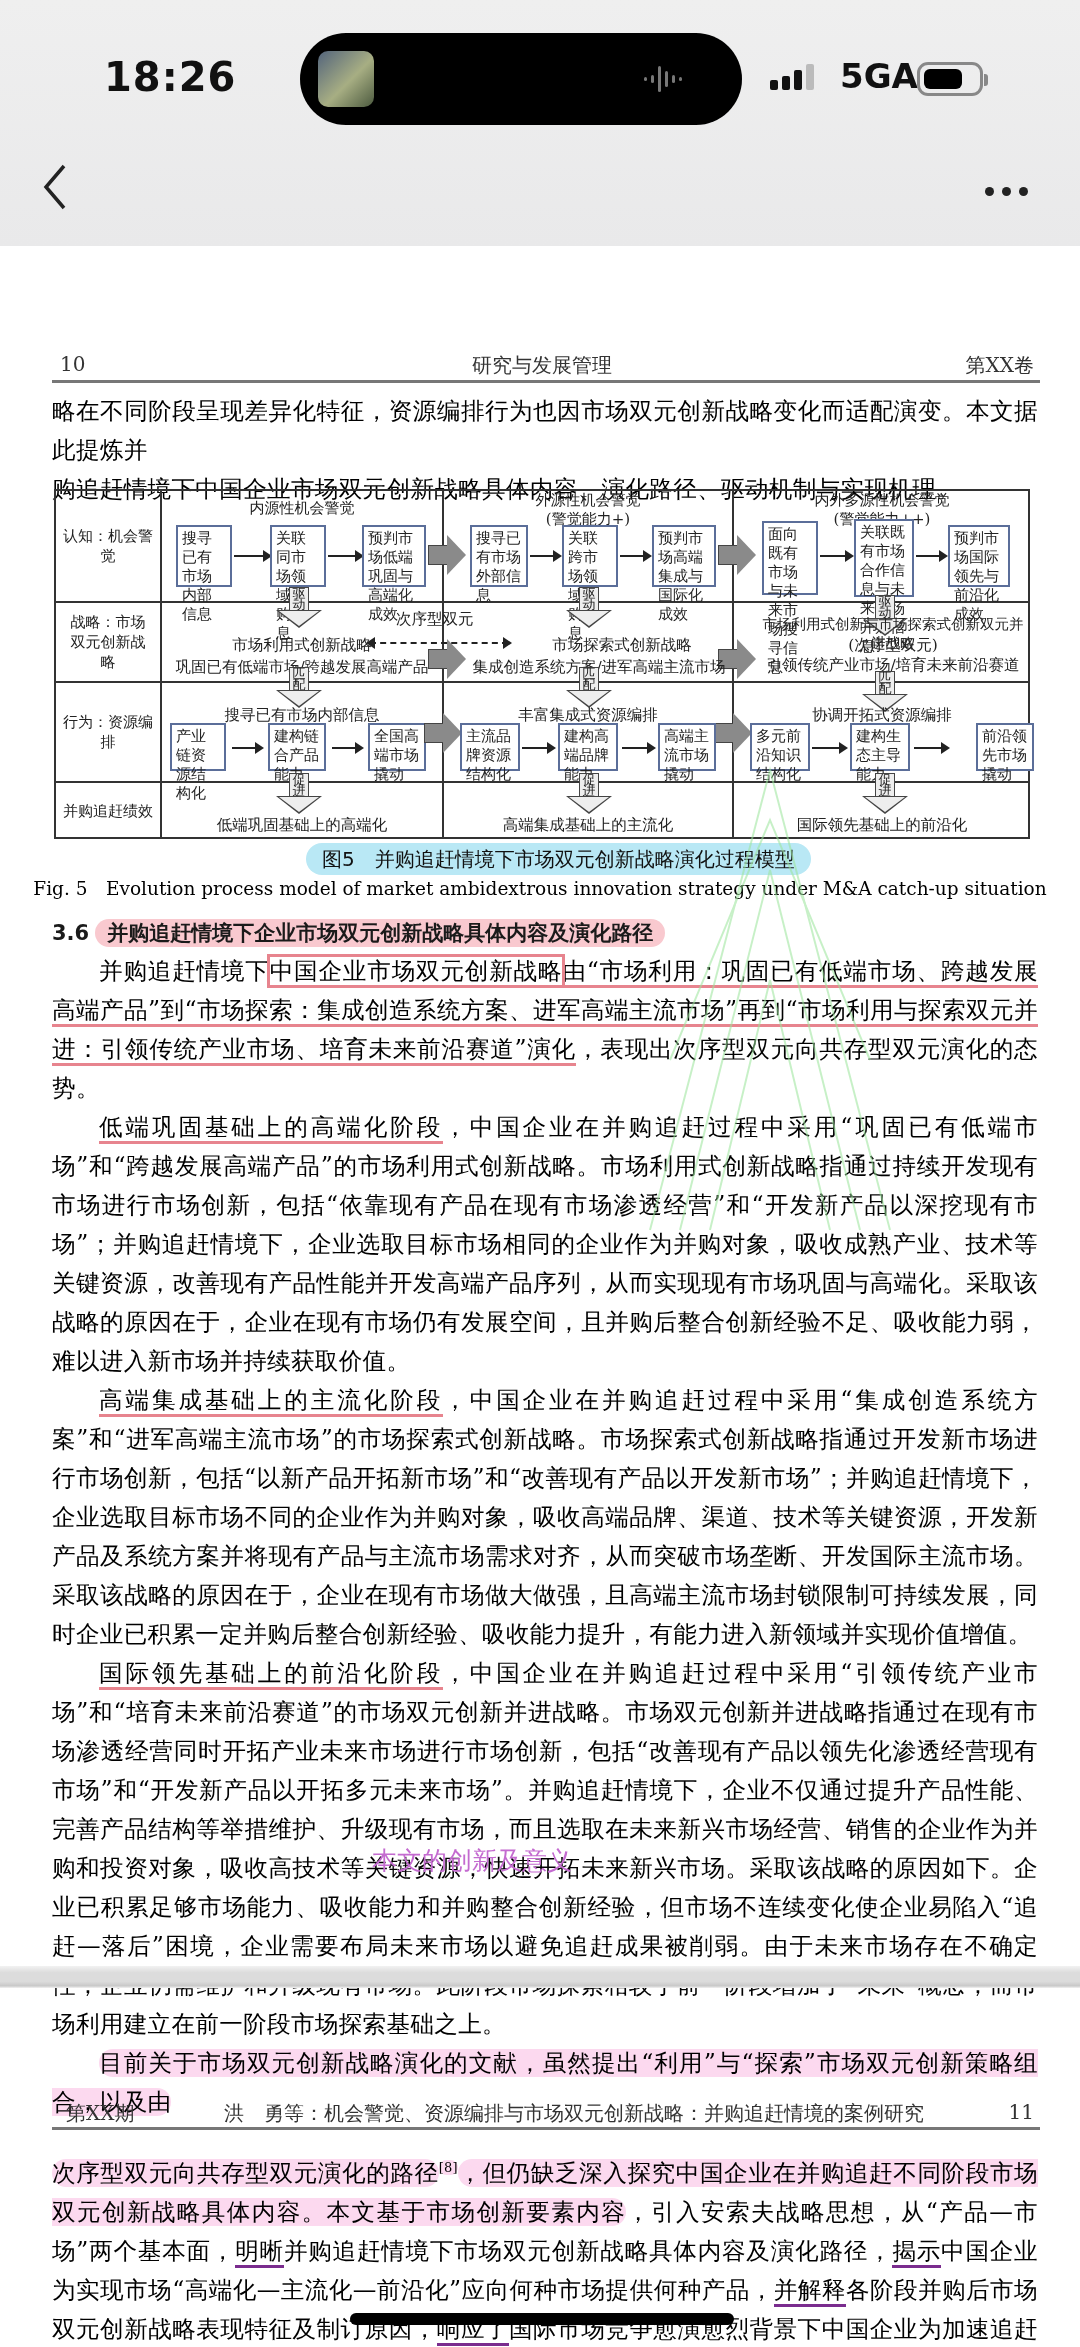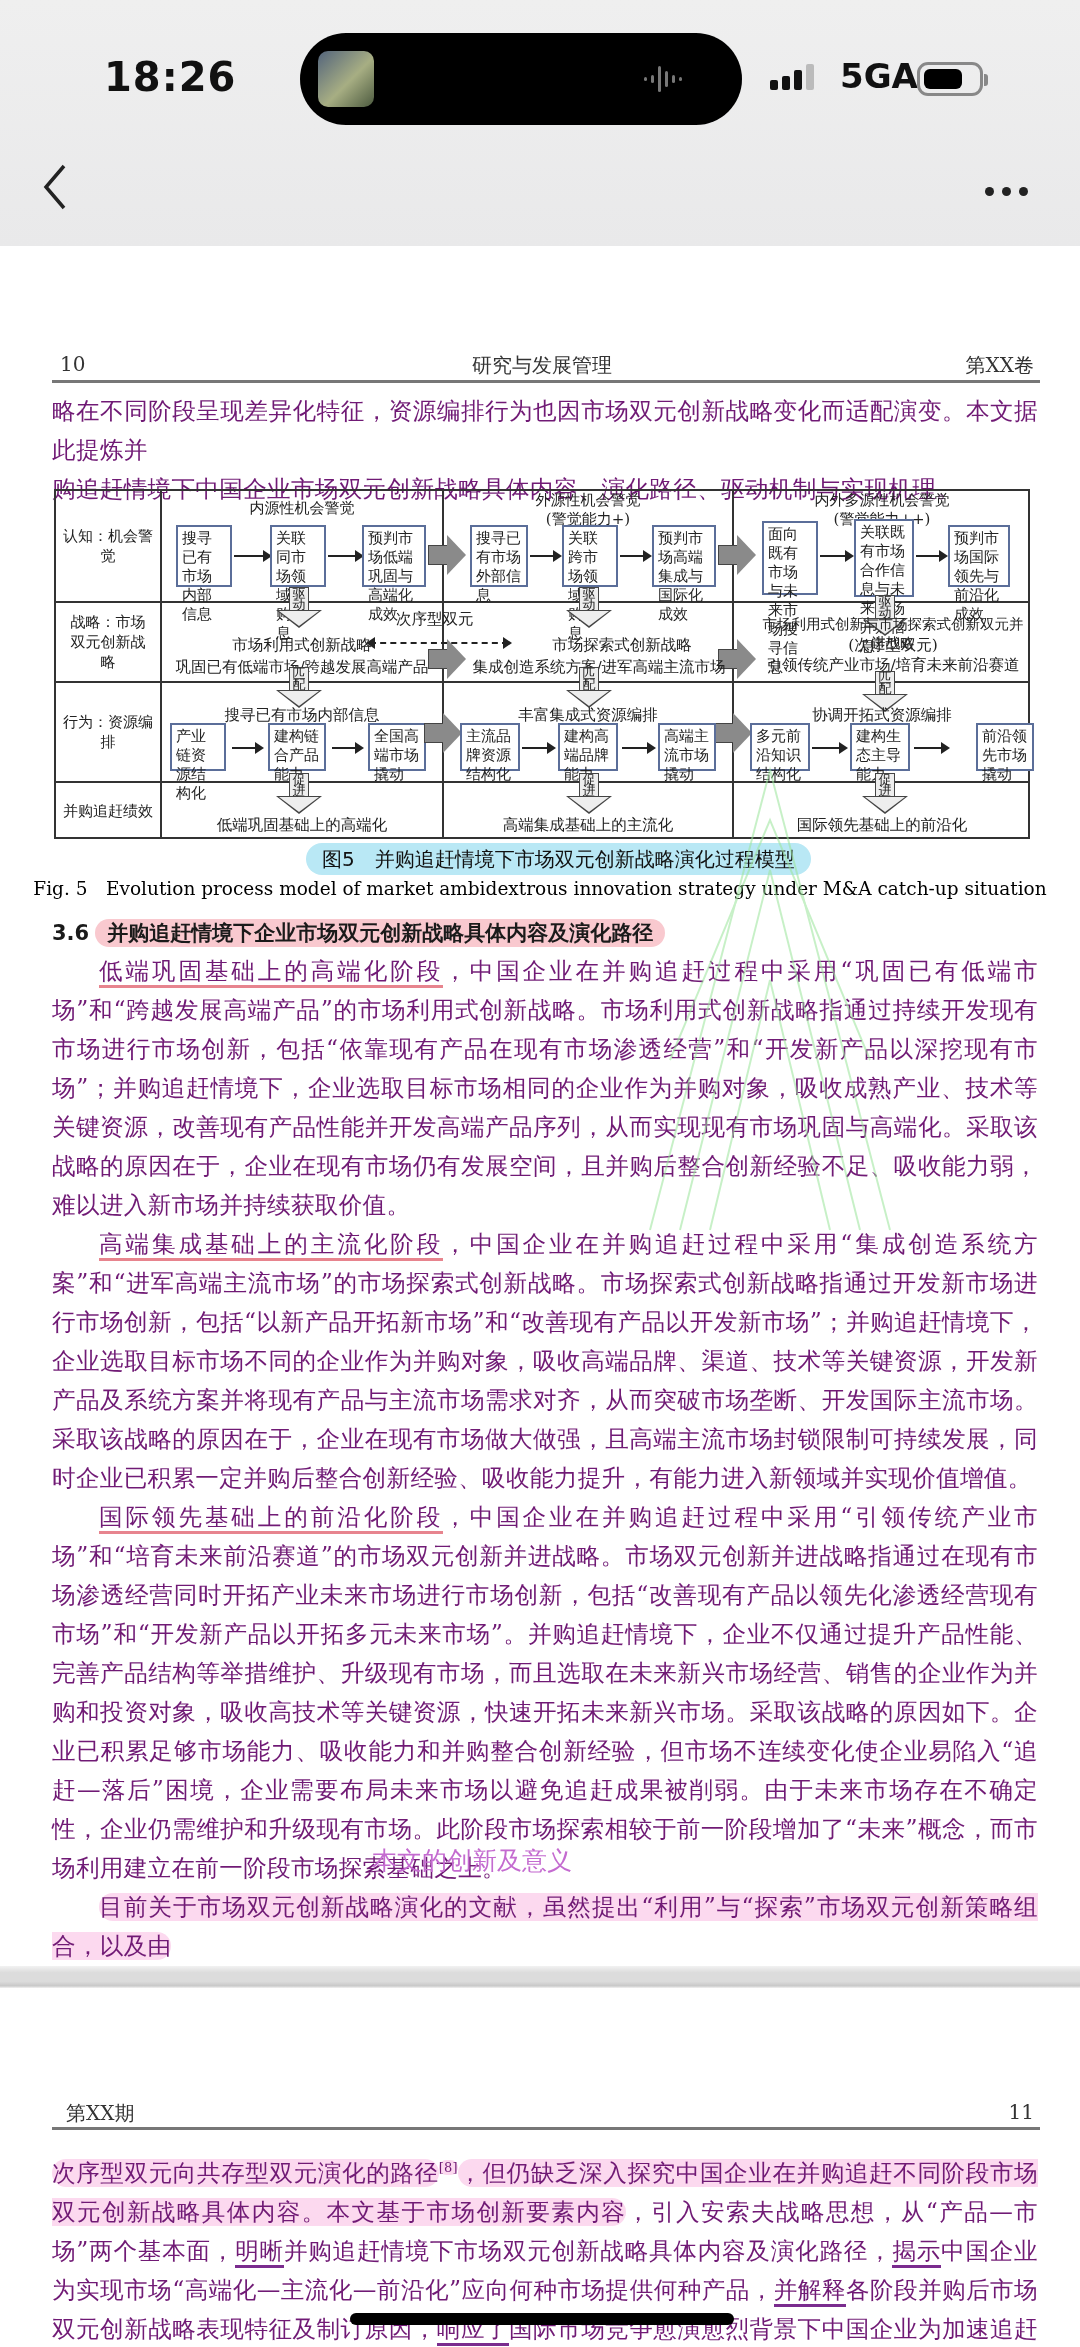--- a/index.html
+++ b/index.html
@@ -24,21 +24,21 @@
   .nav-title { position: absolute; left: 124px; top: 166px; font-family: "DejaVu Sans", sans-serif; font-size: 38px; color: #1c1c1c; white-space: nowrap; letter-spacing: 1px; }
   .more { position: absolute; left: 985px; top: 176px; width: 60px; height: 30px; display: flex; gap: 8px; align-items: center; cursor: pointer; }
   .more i { display: block; width: 9px; height: 9px; background: #222; border-radius: 50%; }
 
   
   .page { position: absolute; left: 0; width: 1080px; background: #fff; }
   .running { position: absolute; left: 52px; right: 40px; height: 30px; font-size: 20px; color: #333; }
   .running span { position: absolute; top: 0; }
   .rule { position: absolute; left: 52px; right: 40px; height: 3px; background: #777; }
 
-  .para { position: absolute; left: 52px; width: 986px; font-size: 23.6px; line-height: 39px; color: #701a75; letter-spacing: 0.3px; text-align: justify; }
+  .para { position: absolute; left: 52px; width: 986px; font-size: 23.6px; line-height: 39px; color: #000000; letter-spacing: 0.3px; text-align: justify; }
   .para p { text-indent: 47px; }
   .para p.noind { text-indent: 0; }
 
   
   .diagram { position: absolute; left: 54px; top: 489px; width: 976px; height: 350px; border: 2px solid #333; font-size: 15.5px; color: #222; }
   .d-row { position: absolute; left: 0; width: 100%; border-top: 2px solid #333; }
   .d-vl { position: absolute; top: 0; bottom: 0; border-left: 2px solid #333; }
   .d-lab { position: absolute; left: 0; width: 104px; display: flex; align-items: center; justify-content: center; text-align: center; font-size: 15px; line-height: 20px; }
   .d-head { position: absolute; text-align: center; font-size: 15px; line-height: 19px; }
   .box { position: absolute; border: 2px solid #5b6e99; background: #fff; font-size: 15px; line-height: 19px; padding: 2px 4px; text-align: left; }
@@ -265,20 +265,21 @@
 </div>
 
 <div class="fig-cn">图5　并购追赶情境下市场双元创新战略演化过程模型</div>
 <div class="fig-en">Fig. 5　Evolution process model of market ambidextrous innovation strategy under M&amp;A catch-up situation</div>
 
 <div class="sec-head">
   <span class="num">3.6</span><span class="hl">并购追赶情境下企业市场双元创新战略具体内容及演化路径</span>
 </div>
 
 <div class="para" style="top:952px;">
+  <p><span>并购追赶情境下</span><span class="box-red">中国企业市场双元创新战略</span><span class="ul-red">由“市场利用：巩固已有低端市场、跨越发展高端产品”</span><span class="ul-red">到“市场探索：集成创造系统方案、进军高端主流市场”再到“市场利用与探索双元并进：引领传统产业市场、培育未来前沿赛道”演化</span><span>，表现出次序型双元向共存型双元演化的态势。</span></p>
   <p><span class="ul-red">低端巩固基础上的高端化阶段</span><span>，中国企业在并购追赶过程中采用“巩固已有低端市场”和“跨越发展高端产品”的市场利用式创新战略。市场利用式创新战略指通过持续开发现有市场进行市场创新，包括“依靠现有产品在现有市场渗透经营”和“开发新产品以深挖现有市场”；并购追赶情境下，企业选取目标市场相同的企业作为并购对象，吸收成熟产业、技术等关键资源，改善现有产品性能并开发高端产品序列，从而实现现有市场巩固与高端化。采取该战略的原因在于，企业在现有市场仍有发展空间，且并购后整合创新经验不足、吸收能力弱，难以进入新市场并持续获取价值。</span></p>
   <p><span class="ul-red">高端集成基础上的主流化阶段</span><span>，中国企业在并购追赶过程中采用“集成创造系统方案”和“进军高端主流市场”的市场探索式创新战略。市场探索式创新战略指通过开发新市场进行市场创新，包括“以新产品开拓新市场”和“改善现有产品以开发新市场”；并购追赶情境下，企业选取目标市场不同的企业作为并购对象，吸收高端品牌、渠道、技术等关键资源，开发新产品及系统方案并将现有产品与主流市场需求对齐，从而突破市场垄断、开发国际主流市场。采取该战略的原因在于，企业在现有市场做大做强，且高端主流市场封锁限制可持续发展，同时企业已积累一定并购后整合创新经验、吸收能力提升，有能力进入新领域并实现价值增值。</span></p>
   <p><span class="ul-red">国际领先基础上的前沿化阶段</span><span>，中国企业在并购追赶过程中采用“引领传统产业市场”和“培育未来前沿赛道”的市场双元创新并进战略。市场双元创新并进战略指通过在现有市场渗透经营同时开拓产业未来市场进行市场创新，包括“改善现有产品以领先化渗透经营现有市场”和“开发新产品以开拓多元未来市场”。并购追赶情境下，企业不仅通过提升产品性能、完善产品结构等举措维护、升级现有市场，而且选取在未来新兴市场经营、销售的企业作为并购和投资对象，吸收高技术等关键资源，快速开拓未来新兴市场。采取该战略的原因如下。企业已积累足够市场能力、吸收能力和并购整合创新经验，但市场不连续变化使企业易陷入“追赶—落后”困境，企业需要布局未来市场以避免追赶成果被削弱。由于未来市场存在不确定性，企业仍需维护和升级现有市场。此阶段市场探索相较于前一阶段增加了“未来”概念，而市场利用建立在前一阶段市场探索基础之上。</span></p>
   <p><span class="hl-pink">目前关于市场双元创新战略演化的文献，虽然提出“利用”与“探索”市场双元创新策略组合，以及由</span></p>
 </div>
 
 <div class="annot">本文的创新及意义</div>
 
 <svg class="watermark" viewBox="0 0 260 480">
   <g fill="none" stroke="#9be59b" stroke-width="2">
@@ -286,20 +287,21 @@
     <polyline points="40,470 130,110 220,470"></polyline>
     <polyline points="70,470 130,220 190,470"></polyline>
     <polyline points="30,300 130,60 230,300"></polyline>
   </g>
 </svg>
 
 <div class="gap"></div>
 
 <div class="running" style="top:2100px;">
   <span style="left:14px;">第XX期</span>
+  <span style="left:172px;">洪　勇等：机会警觉、资源编排与市场双元创新战略：并购追赶情境的案例研究</span>
   <span style="right:6px;">11</span>
 </div>
 <div class="rule" style="top:2127px;"></div>
 
 <div class="para" style="top:2148px;">
   <p class="noind"><span class="hl-pink">次序型双元向共存型双元演化的路径</span><sup class="hl-pink" style="font-size:13px;">[8]</sup><span class="hl-pink">，但仍缺乏深入探究中国企业在并购追赶不同阶段市场双元创新战略具体内容。本文基于市场创新要素内容</span><span>，引入安索夫战略思想，从“产品—市场”两个基本面，</span><span class="ul-purple">明晰</span><span>并购追赶情境下市场双元创新战略具体内容及演化路径，</span><span class="ul-purple">揭示</span><span>中国企业为实现市场“高端化—主流化—前沿化”应向何种市场提供何种产品，</span><span class="ul-purple">并解释</span><span>各阶段并购后市场双元创新战略表现特征及制订原因，</span><span class="ul-purple">响应了</span><span>国际市场竞争愈演愈烈背景下中国企业为加速追赶提升国际竞争力需要精准、果断制订市场创新战略的现实与研究需求。</span></p>
 </div>
 
 <div class="home"></div>
 

